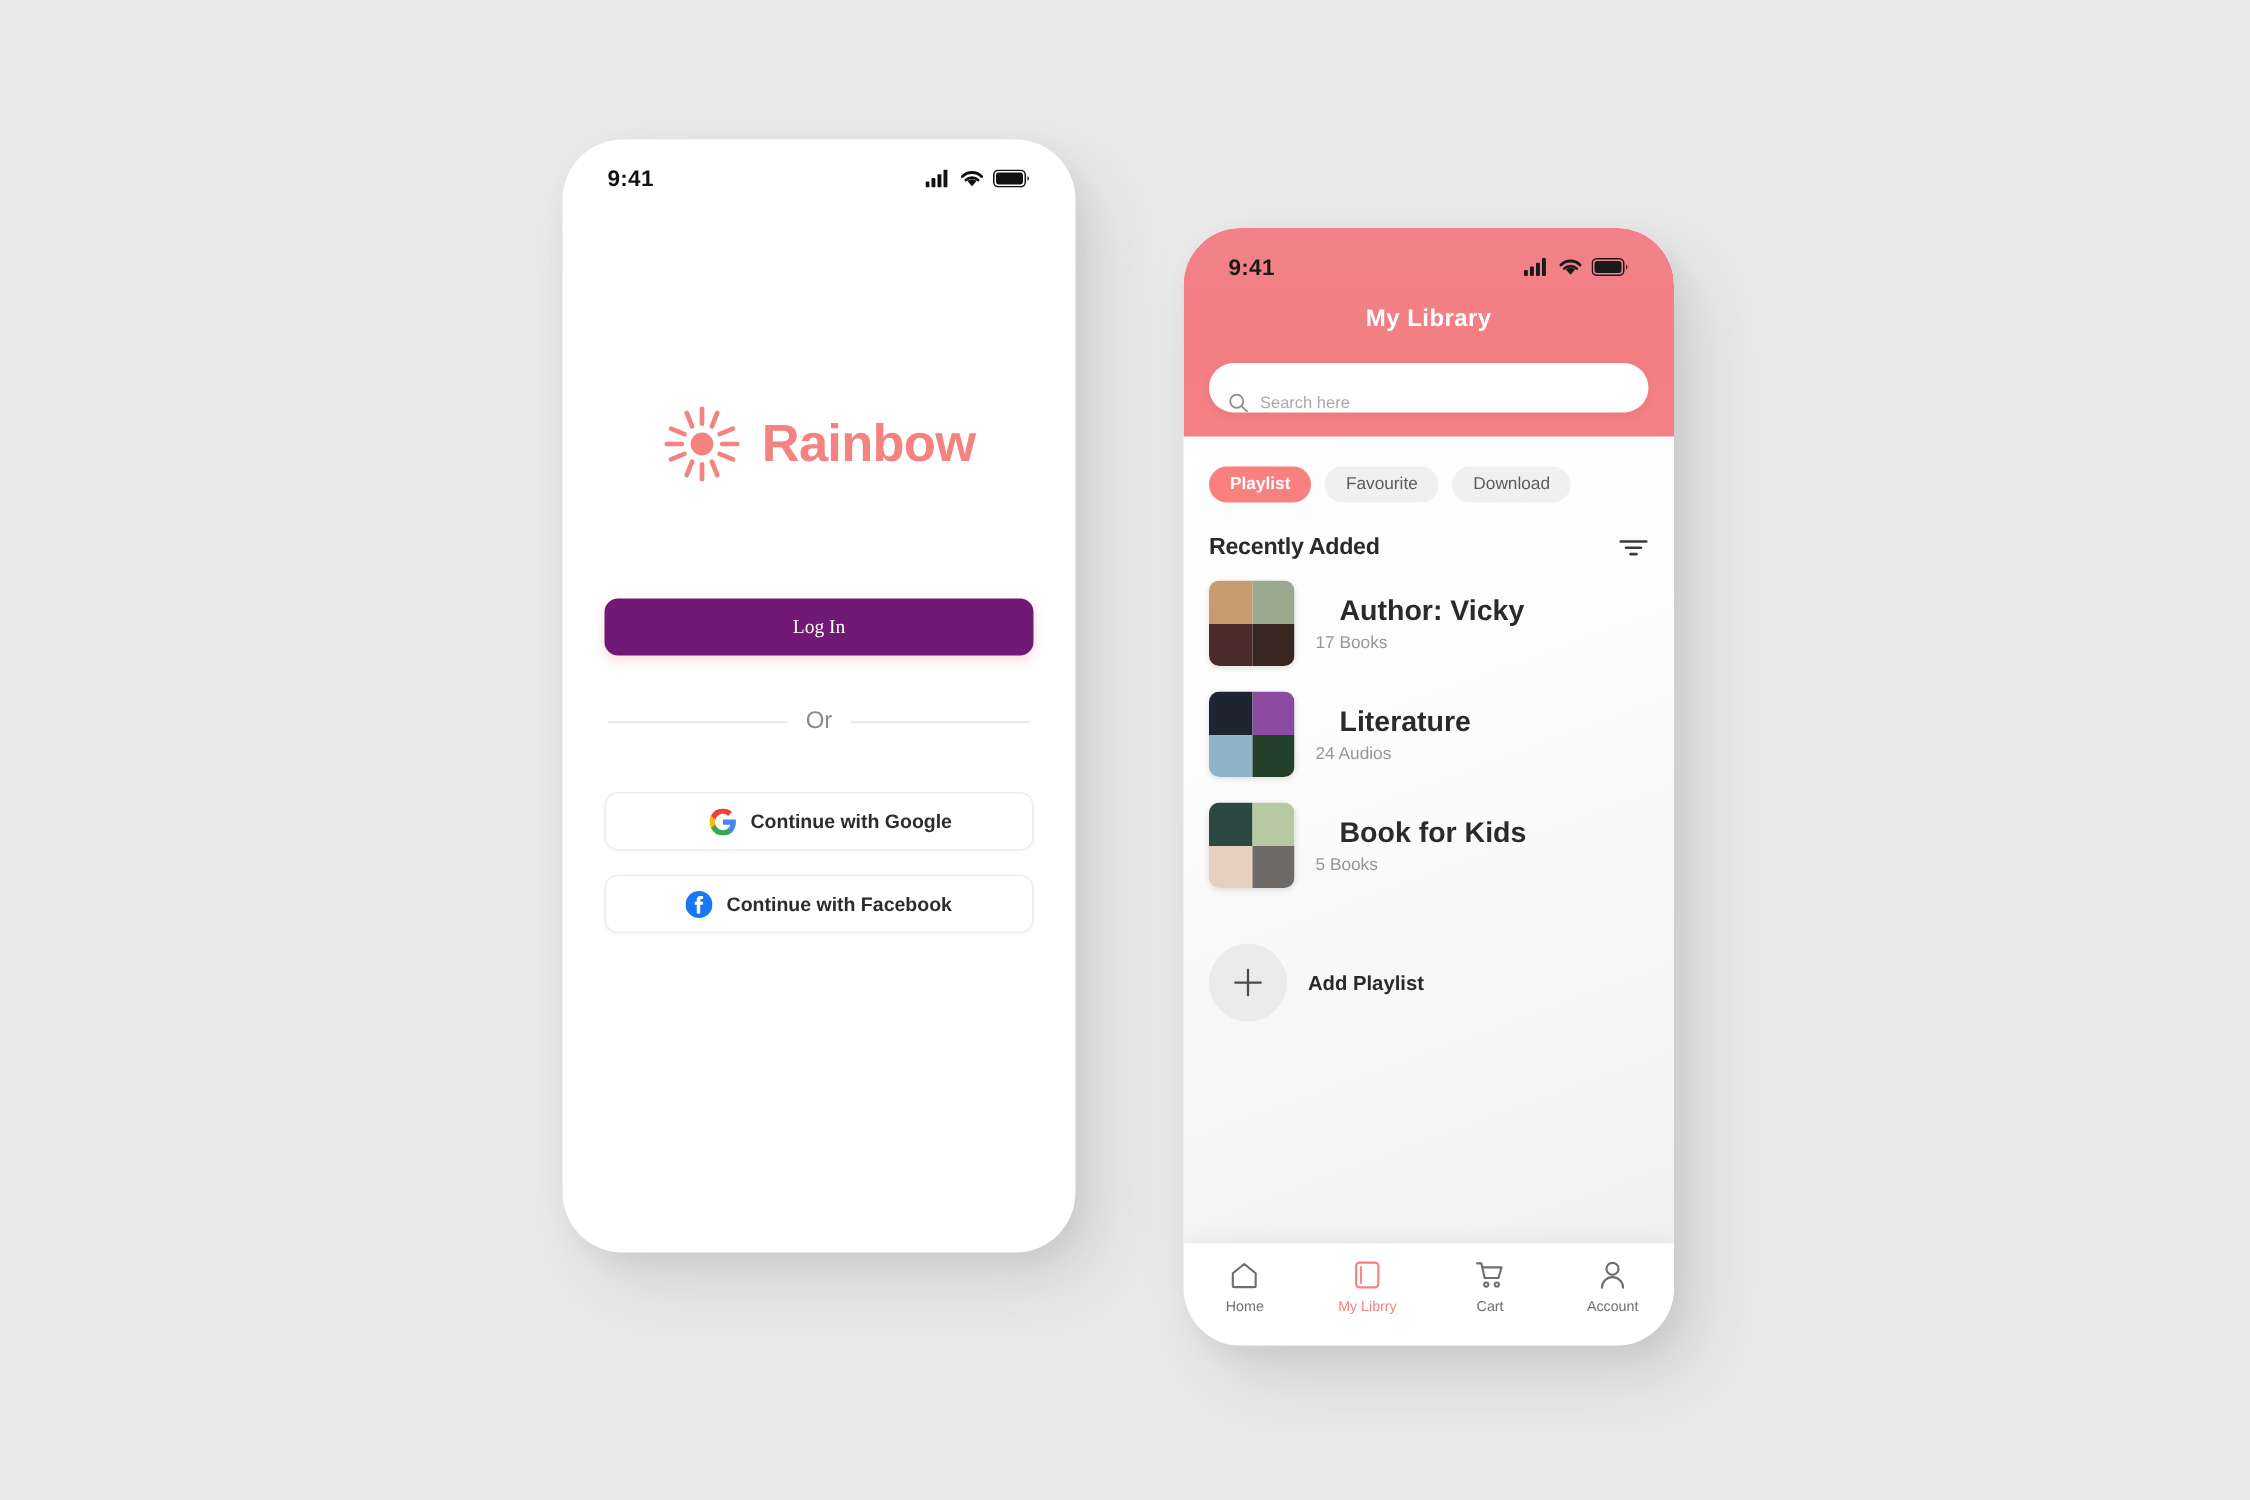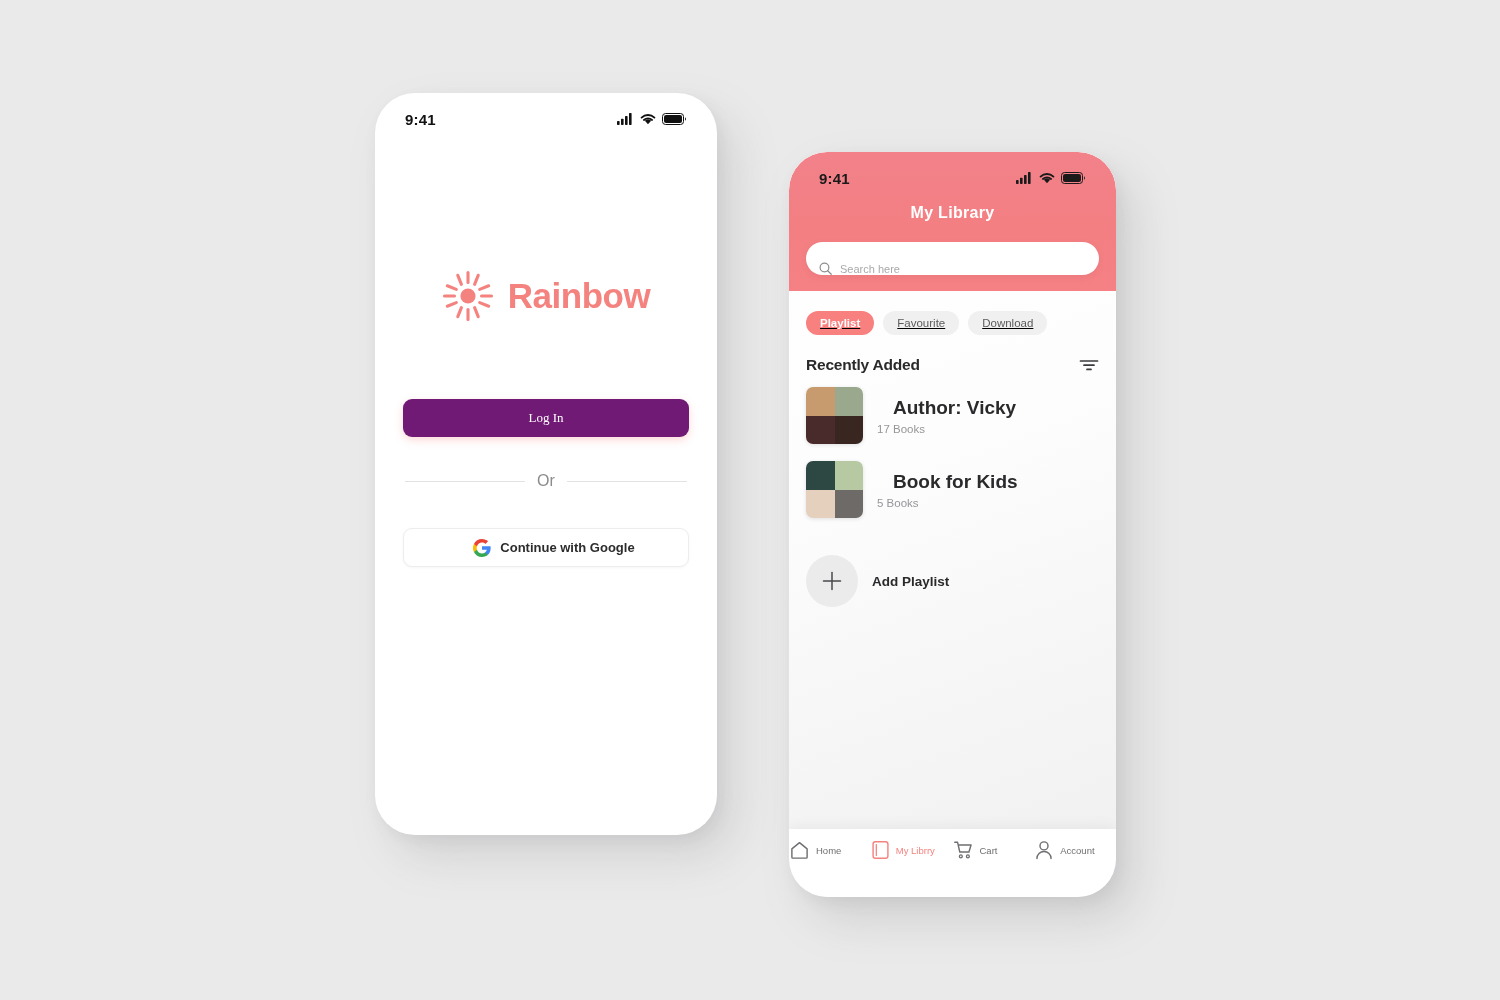--- a/index.html
+++ b/index.html
@@ -161,21 +161,20 @@
     gap: 8px;
     padding: 0 13px;
     box-shadow: 0 2px 6px rgba(150,60,60,0.10);
   }
   .search-ph { font-size: 11px; color: #a9a9ab; }
 
   .chips {
     display: flex;
     gap: 9px;
     padding: 20px 17px 0 17px;
-    text-decoration: underline;
   }
   .chip {
     padding: 6px 14px;
     border-radius: 14px;
     font-size: 11.5px;
     background: #f0f0f1;
     color: #5b5b5d;
     cursor: pointer;
   }
   .chip.active {
@@ -255,21 +254,21 @@
     background: #ffffff;
     border-radius: 0 0 38px 38px;
     display: flex;
     align-items: flex-start;
     padding-top: 11px;
     box-shadow: 0 -3px 14px rgba(0,0,0,0.05);
   }
   .tab {
     flex: 1;
     display: flex;
-    flex-direction: row;
+    flex-direction: column;
     align-items: center;
     gap: 6px;
     cursor: pointer;
   }
   .tab-label { font-size: 9.5px; color: #6f6f73; }
   .tab.active .tab-label { color: #f4837f; }
 </style>
 </head>
 <body>
 
@@ -332,20 +331,27 @@
     <div class="btn btn-social" id="btn-google">
       <svg class="social-ico" viewBox="0 0 18 18">
         <path fill="#4285F4" d="M17.64 9.2c0-.64-.06-1.25-.16-1.84H9v3.48h4.84a4.14 4.14 0 0 1-1.8 2.72v2.26h2.92c1.7-1.57 2.68-3.88 2.68-6.62Z"></path>
         <path fill="#34A853" d="M9 18c2.43 0 4.47-.8 5.96-2.18l-2.92-2.26c-.81.54-1.84.86-3.04.86-2.34 0-4.32-1.58-5.03-3.7H.96v2.33A9 9 0 0 0 9 18Z"></path>
         <path fill="#FBBC05" d="M3.97 10.72a5.4 5.4 0 0 1 0-3.44V4.95H.96a9 9 0 0 0 0 8.1l3.01-2.33Z"></path>
         <path fill="#EA4335" d="M9 3.58c1.32 0 2.5.45 3.44 1.35l2.58-2.58C13.46.89 11.43 0 9 0A9 9 0 0 0 .96 4.95l3.01 2.33C4.68 5.16 6.66 3.58 9 3.58Z"></path>
       </svg>
       <span>Continue with Google</span>
     </div>
 
+    <div class="btn btn-social" id="btn-facebook">
+      <svg class="social-ico" viewBox="0 0 18 18">
+        <circle cx="9" cy="9" r="9" fill="#1877F2"></circle>
+        <path fill="#fff" d="M11.6 9.1h-1.8V15H7.5V9.1H6.2V7.1h1.3V5.9c0-1.6.7-2.6 2.6-2.6h1.6v2h-1c-.6 0-.7.23-.7.68V7.1h1.8l-.2 2Z"></path>
+      </svg>
+      <span>Continue with Facebook</span>
+    </div>
   </div>
 </div>
 
 <div class="phone" id="phone-library">
 
   <div class="lib-header">
     <div class="statusbar">
       <span class="status-time">9:41</span>
       <span class="status-icons">
         <svg width="17" height="12" viewBox="0 0 17 12">
@@ -401,20 +407,32 @@
           <i style="background:#9aa88d"></i>
         <i style="background:#4a2b2c"></i>
           <i style="background:#3a2620"></i>
       </span>
       <span>
         <div class="item-title">Author: Vicky</div>
         <div class="item-sub">17 Books</div>
       </span>
     </div>
 
+    <div class="list-item">
+      <span class="thumb">
+        <i style="background:#1e2430"></i>
+          <i style="background:#8a4aa0"></i>
+        <i style="background:#8fb4c9"></i>
+          <i style="background:#23402a"></i>
+      </span>
+      <span>
+        <div class="item-title">Literature</div>
+        <div class="item-sub">24 Audios</div>
+      </span>
+    </div>
 
     <div class="list-item">
       <span class="thumb">
         <i style="background:#2d4742"></i>
           <i style="background:#b6c9a3"></i>
         <i style="background:#e5cfbd"></i>
           <i style="background:#6d6a68"></i>
       </span>
       <span>
         <div class="item-title">Book for Kids</div>

